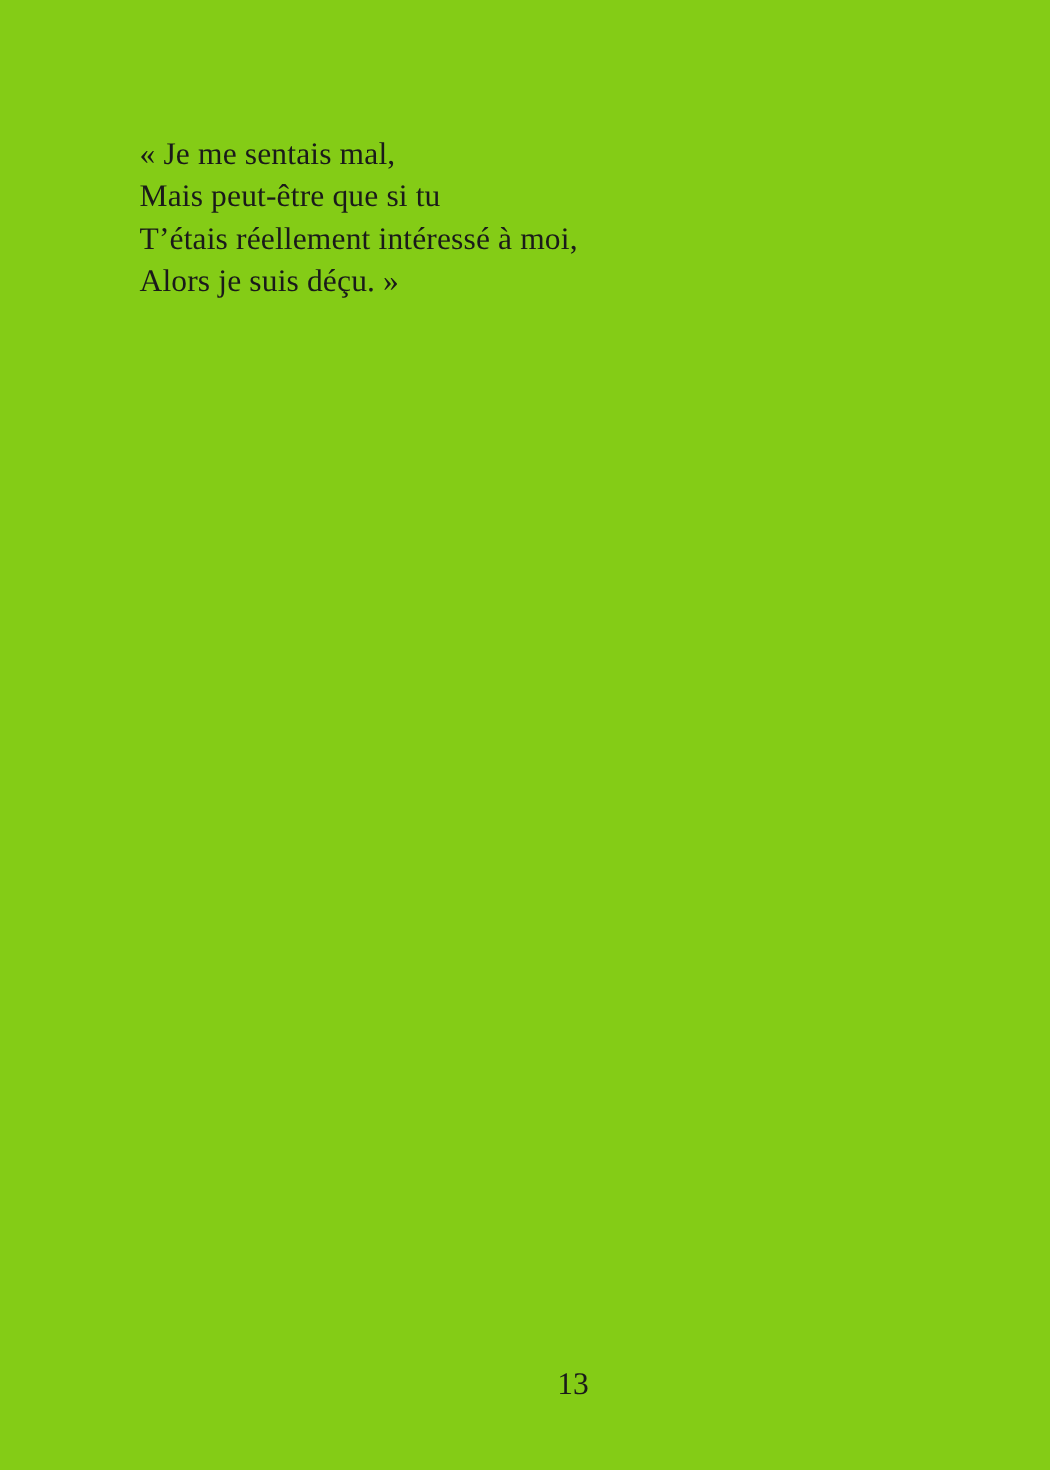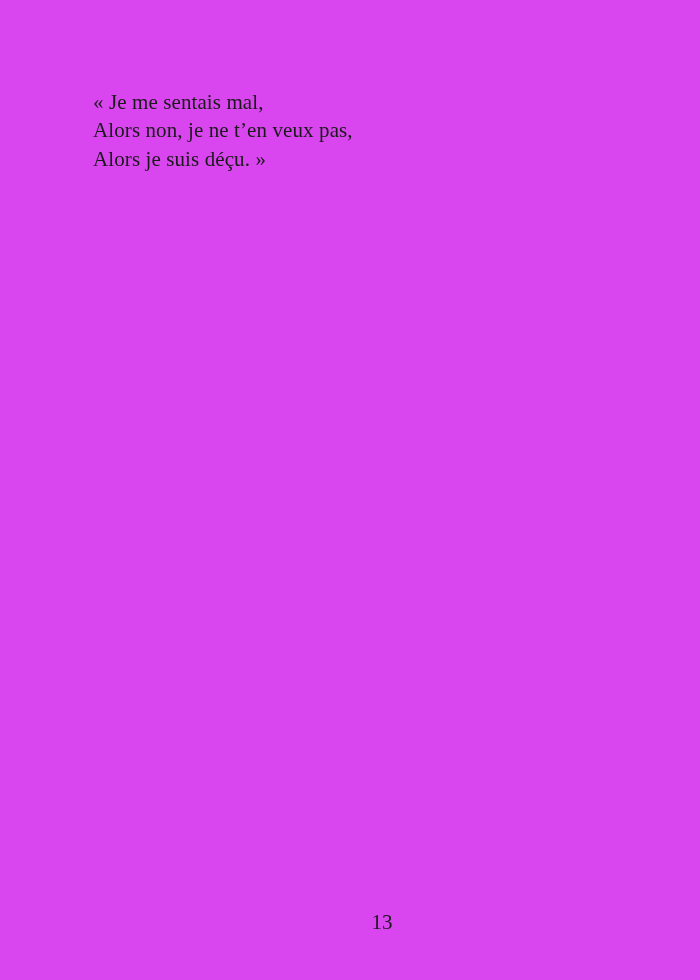--- a/index.html
+++ b/index.html
@@ -10,21 +10,21 @@
     width: 700px;
     height: 980px;
     background: #ffffff;
     font-family: "Liberation Serif", "DejaVu Serif", serif;
     overflow: hidden;
   }
   .book-page {
     position: relative;
     width: 700px;
     height: 980px;
-    background: #d946ef;
+    background: #84cc16;
     color: #1a1a1a;
   }
   .poem {
     position: absolute;
     left: 93px;
     top: 88px;
     font-size: 21px;
     line-height: 28.3px;
     color: #1a1a1a;
     letter-spacing: 0.1px;
@@ -45,19 +45,20 @@
     padding-left: 32px;
   }
 </style>
 </head>
 <body>
 
 <div class="book-page">
 
   <div class="poem">
     <span class="poem-line">« Je me sentais mal,</span>
-    <span class="poem-line">Alors non, je ne t’en veux pas,</span>
+    <span class="poem-line">Mais peut-être que si tu</span>
+    <span class="poem-line">T’étais réellement intéressé à moi,</span>
     <span class="poem-line">Alors je suis déçu. »</span>
   </div>
 
   <div class="page-number">13</div>
 
 </div>
 
 </body></html>

